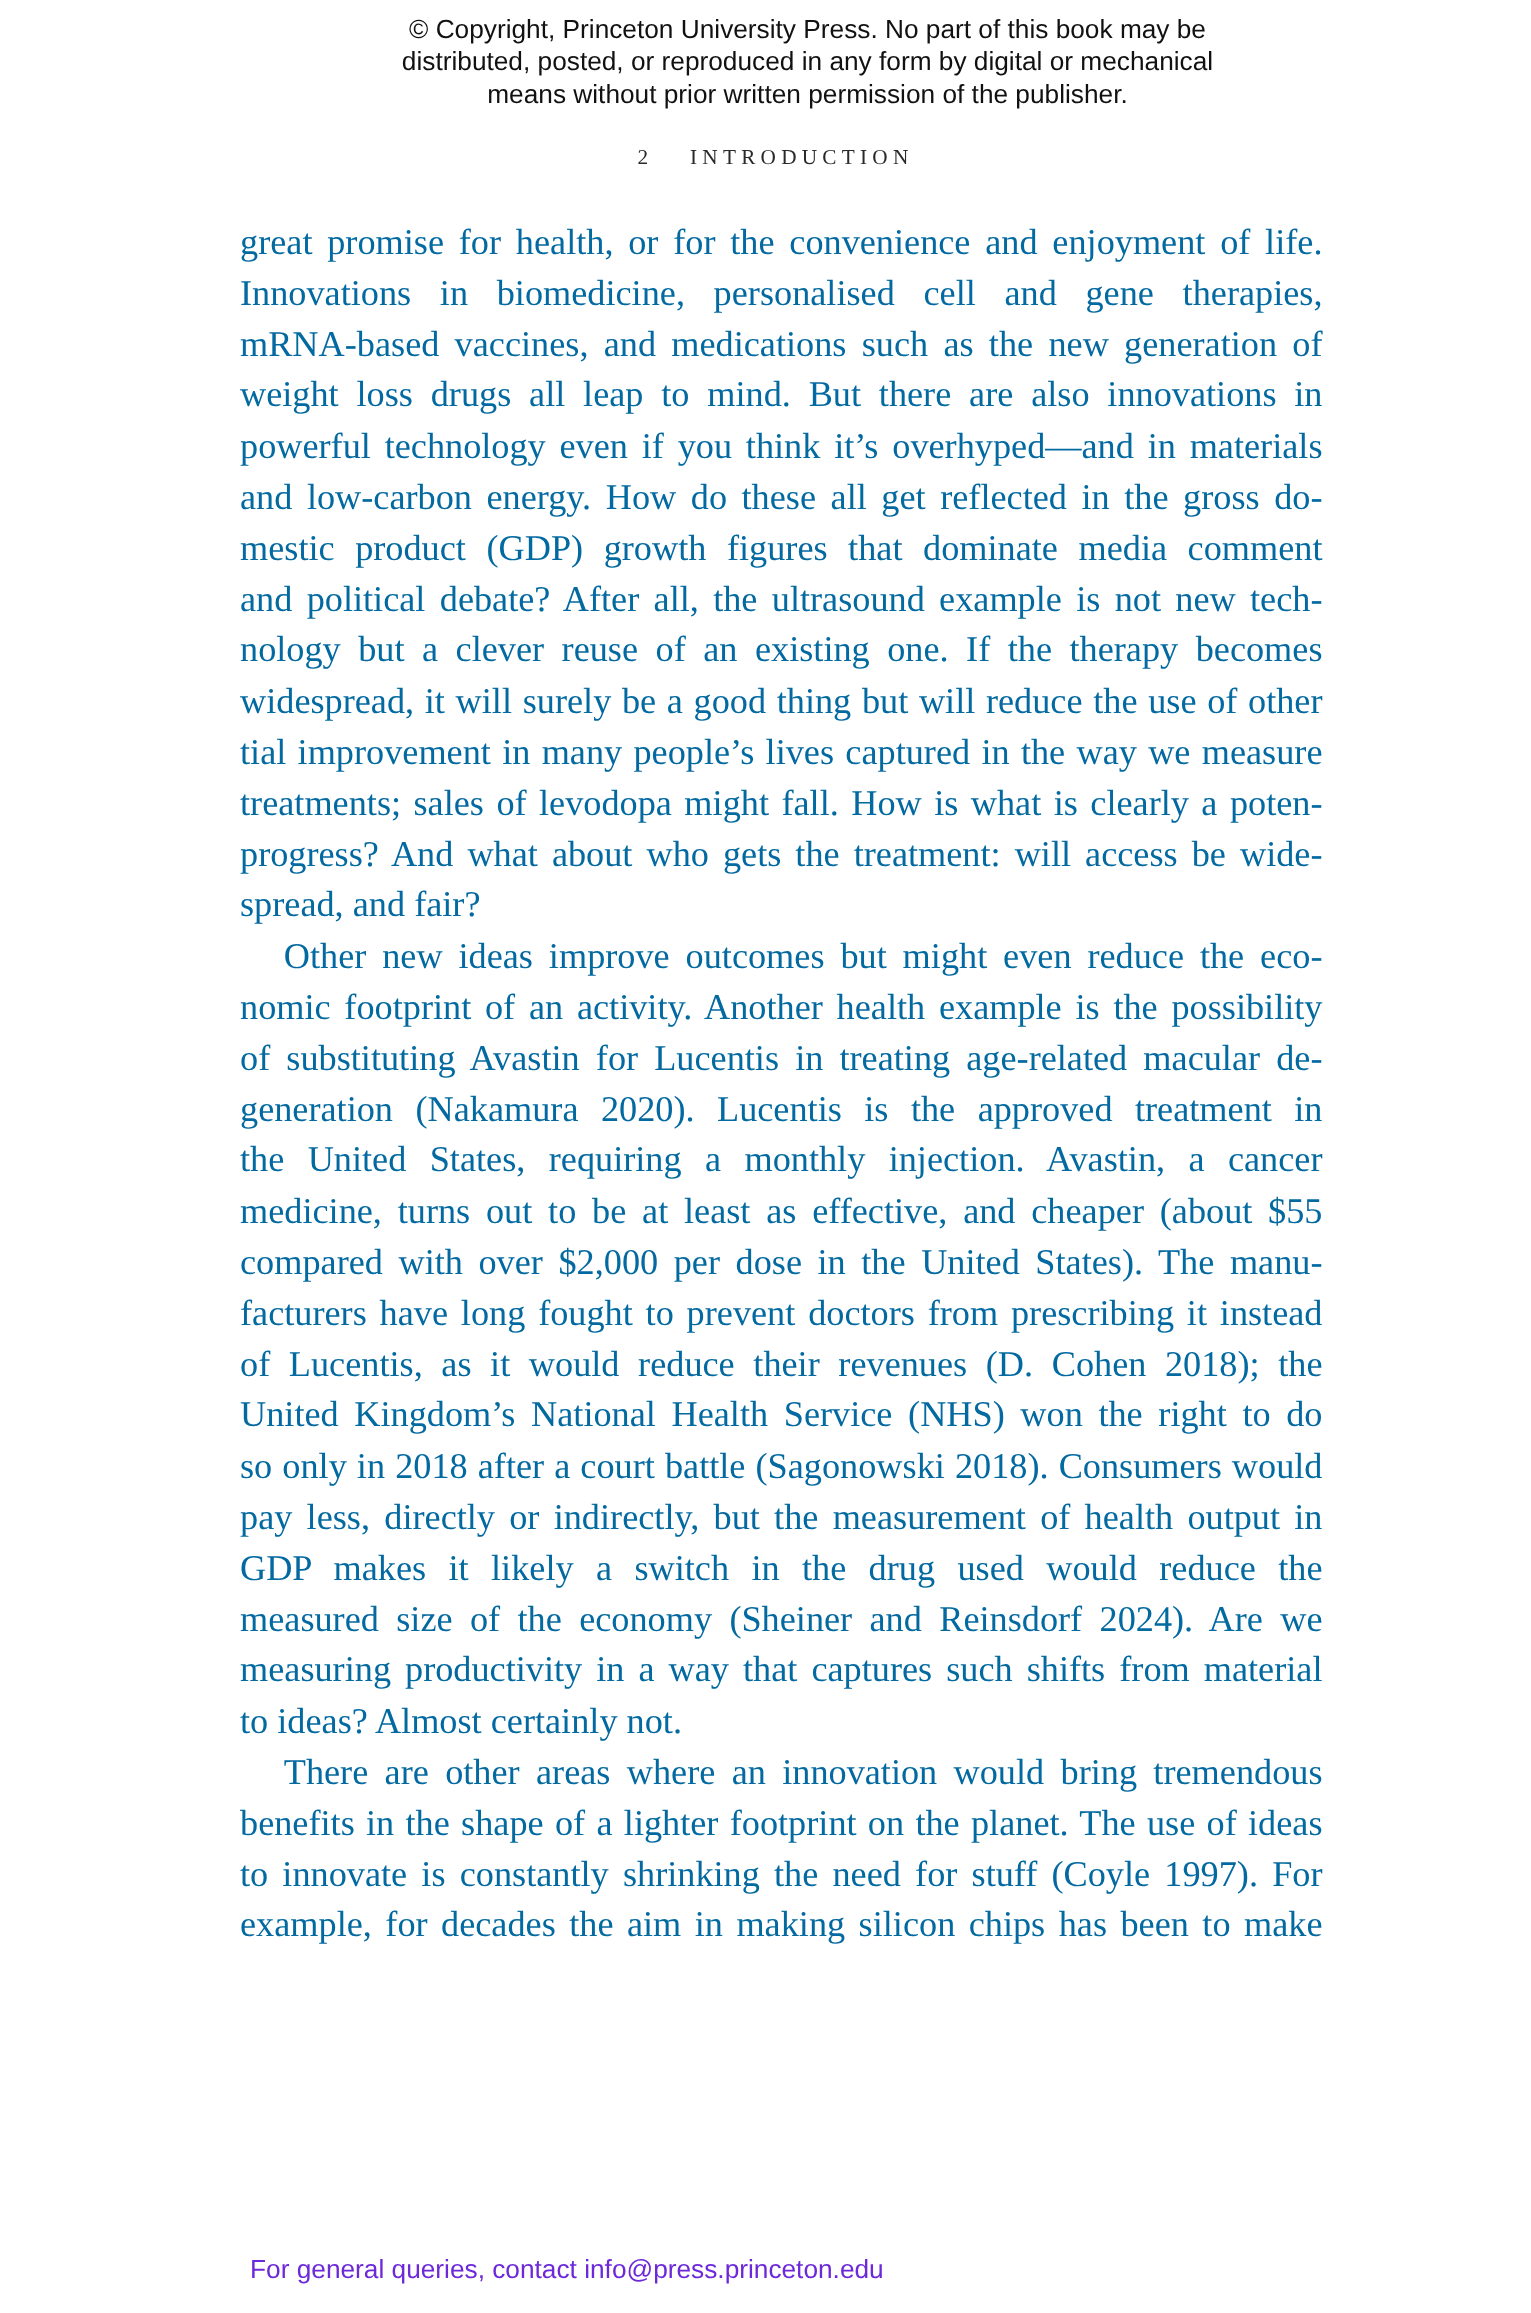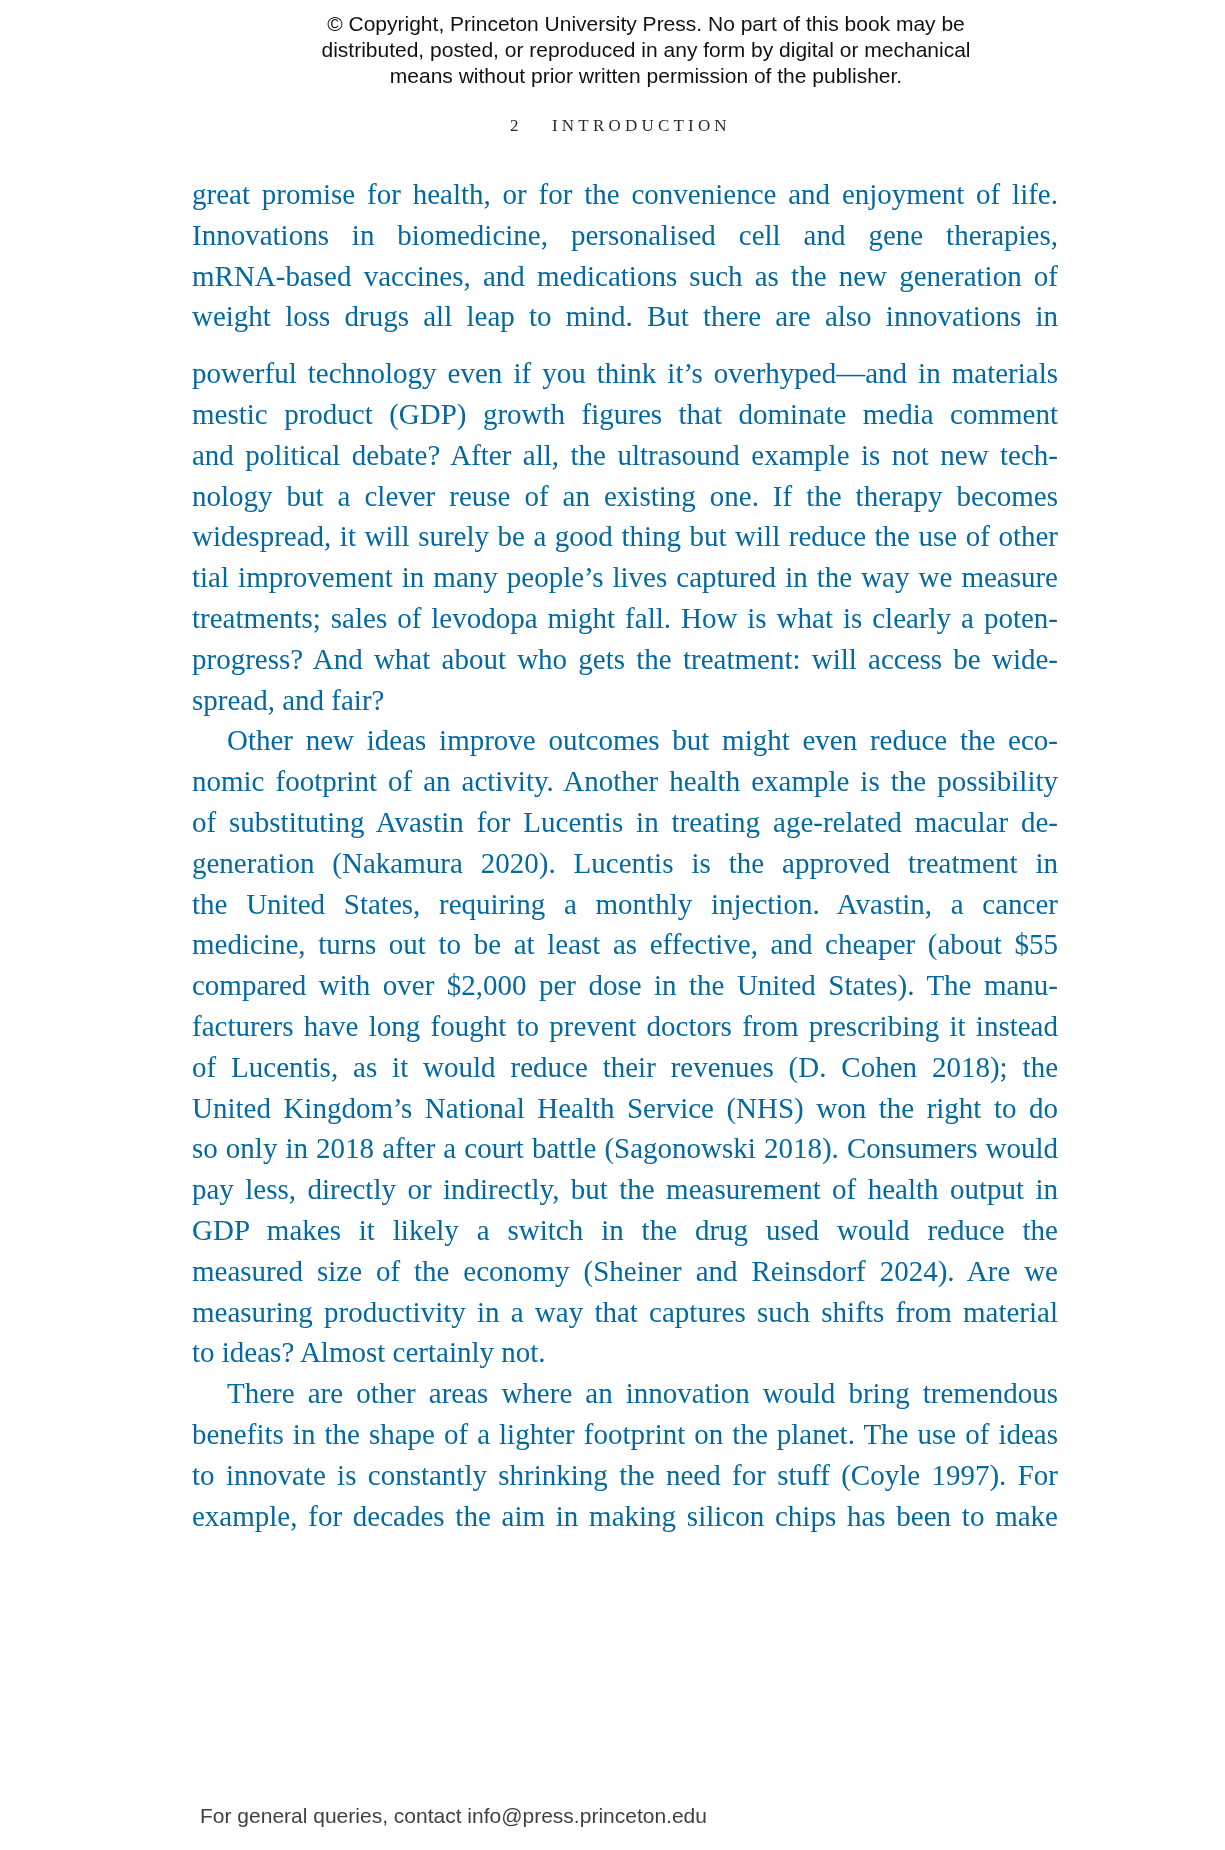--- a/index.html
+++ b/index.html
@@ -69,21 +69,21 @@
   }
   .footer {
     position: absolute;
     left: 0;
     top: 1803px;
     width: 1027px;
     text-align: center;
     font-family: "Liberation Sans", sans-serif;
     font-size: 21px;
     line-height: 26px;
-    color: #404040;
+    color: #6d28d9;
   }
   .footer span { position: relative; left: -60px; }
 </style>
 </head>
 <body>
 
 <div class="copyright">
   <div>© Copyright, Princeton University Press. No part of this book may be</div>
   <div>distributed, posted, or reproduced in any form by digital or mechanical</div>
   <div>means without prior written permission of the publisher.</div>
@@ -94,21 +94,22 @@
   <span class="section">INTRODUCTION</span>
 </div>
 
 <div class="body-text">
 
   <div>
     <span class="line" style="white-space: normal;">great promise for health, or for the convenience and enjoyment of life.</span>
     <span class="line" style="white-space: normal;">Innovations in biomedicine, personalised cell and gene therapies,</span>
     <span class="line" style="white-space: normal;">mRNA-based vaccines, and medications such as the new generation of</span>
     <span class="line" style="white-space: normal;">weight loss drugs all leap to mind. But there are also innovations in</span>
-    <span class="line" style="white-space: normal; margin-top: 16px;">powerful technology even if you think it’s overhyped—and in materials</span>
+    <span class="line" style="white-space: normal;">powerful technology even if you think it’s overhyped—and in materials</span>
+    <span class="line" style="white-space: normal;">and low-carbon energy. How do these all get reflected in the gross do-</span>
     <span class="line" style="white-space: normal;">mestic product (GDP) growth figures that dominate media comment</span>
     <span class="line" style="white-space: normal;">and political debate? After all, the ultrasound example is not new tech-</span>
     <span class="line" style="white-space: normal;">nology but a clever reuse of an existing one. If the therapy becomes</span>
     <span class="line" style="white-space: normal;">widespread, it will surely be a good thing but will reduce the use of other</span>
     <span class="line" style="white-space: normal;">tial improvement in many people’s lives captured in the way we measure</span>
     <span class="line" style="white-space: normal;">treatments; sales of levodopa might fall. How is what is clearly a poten-</span>
     <span class="line" style="white-space: normal;">progress? And what about who gets the treatment: will access be wide-</span>
     <span class="line last" style="white-space: normal;">spread, and fair?</span>
   </div>
 

